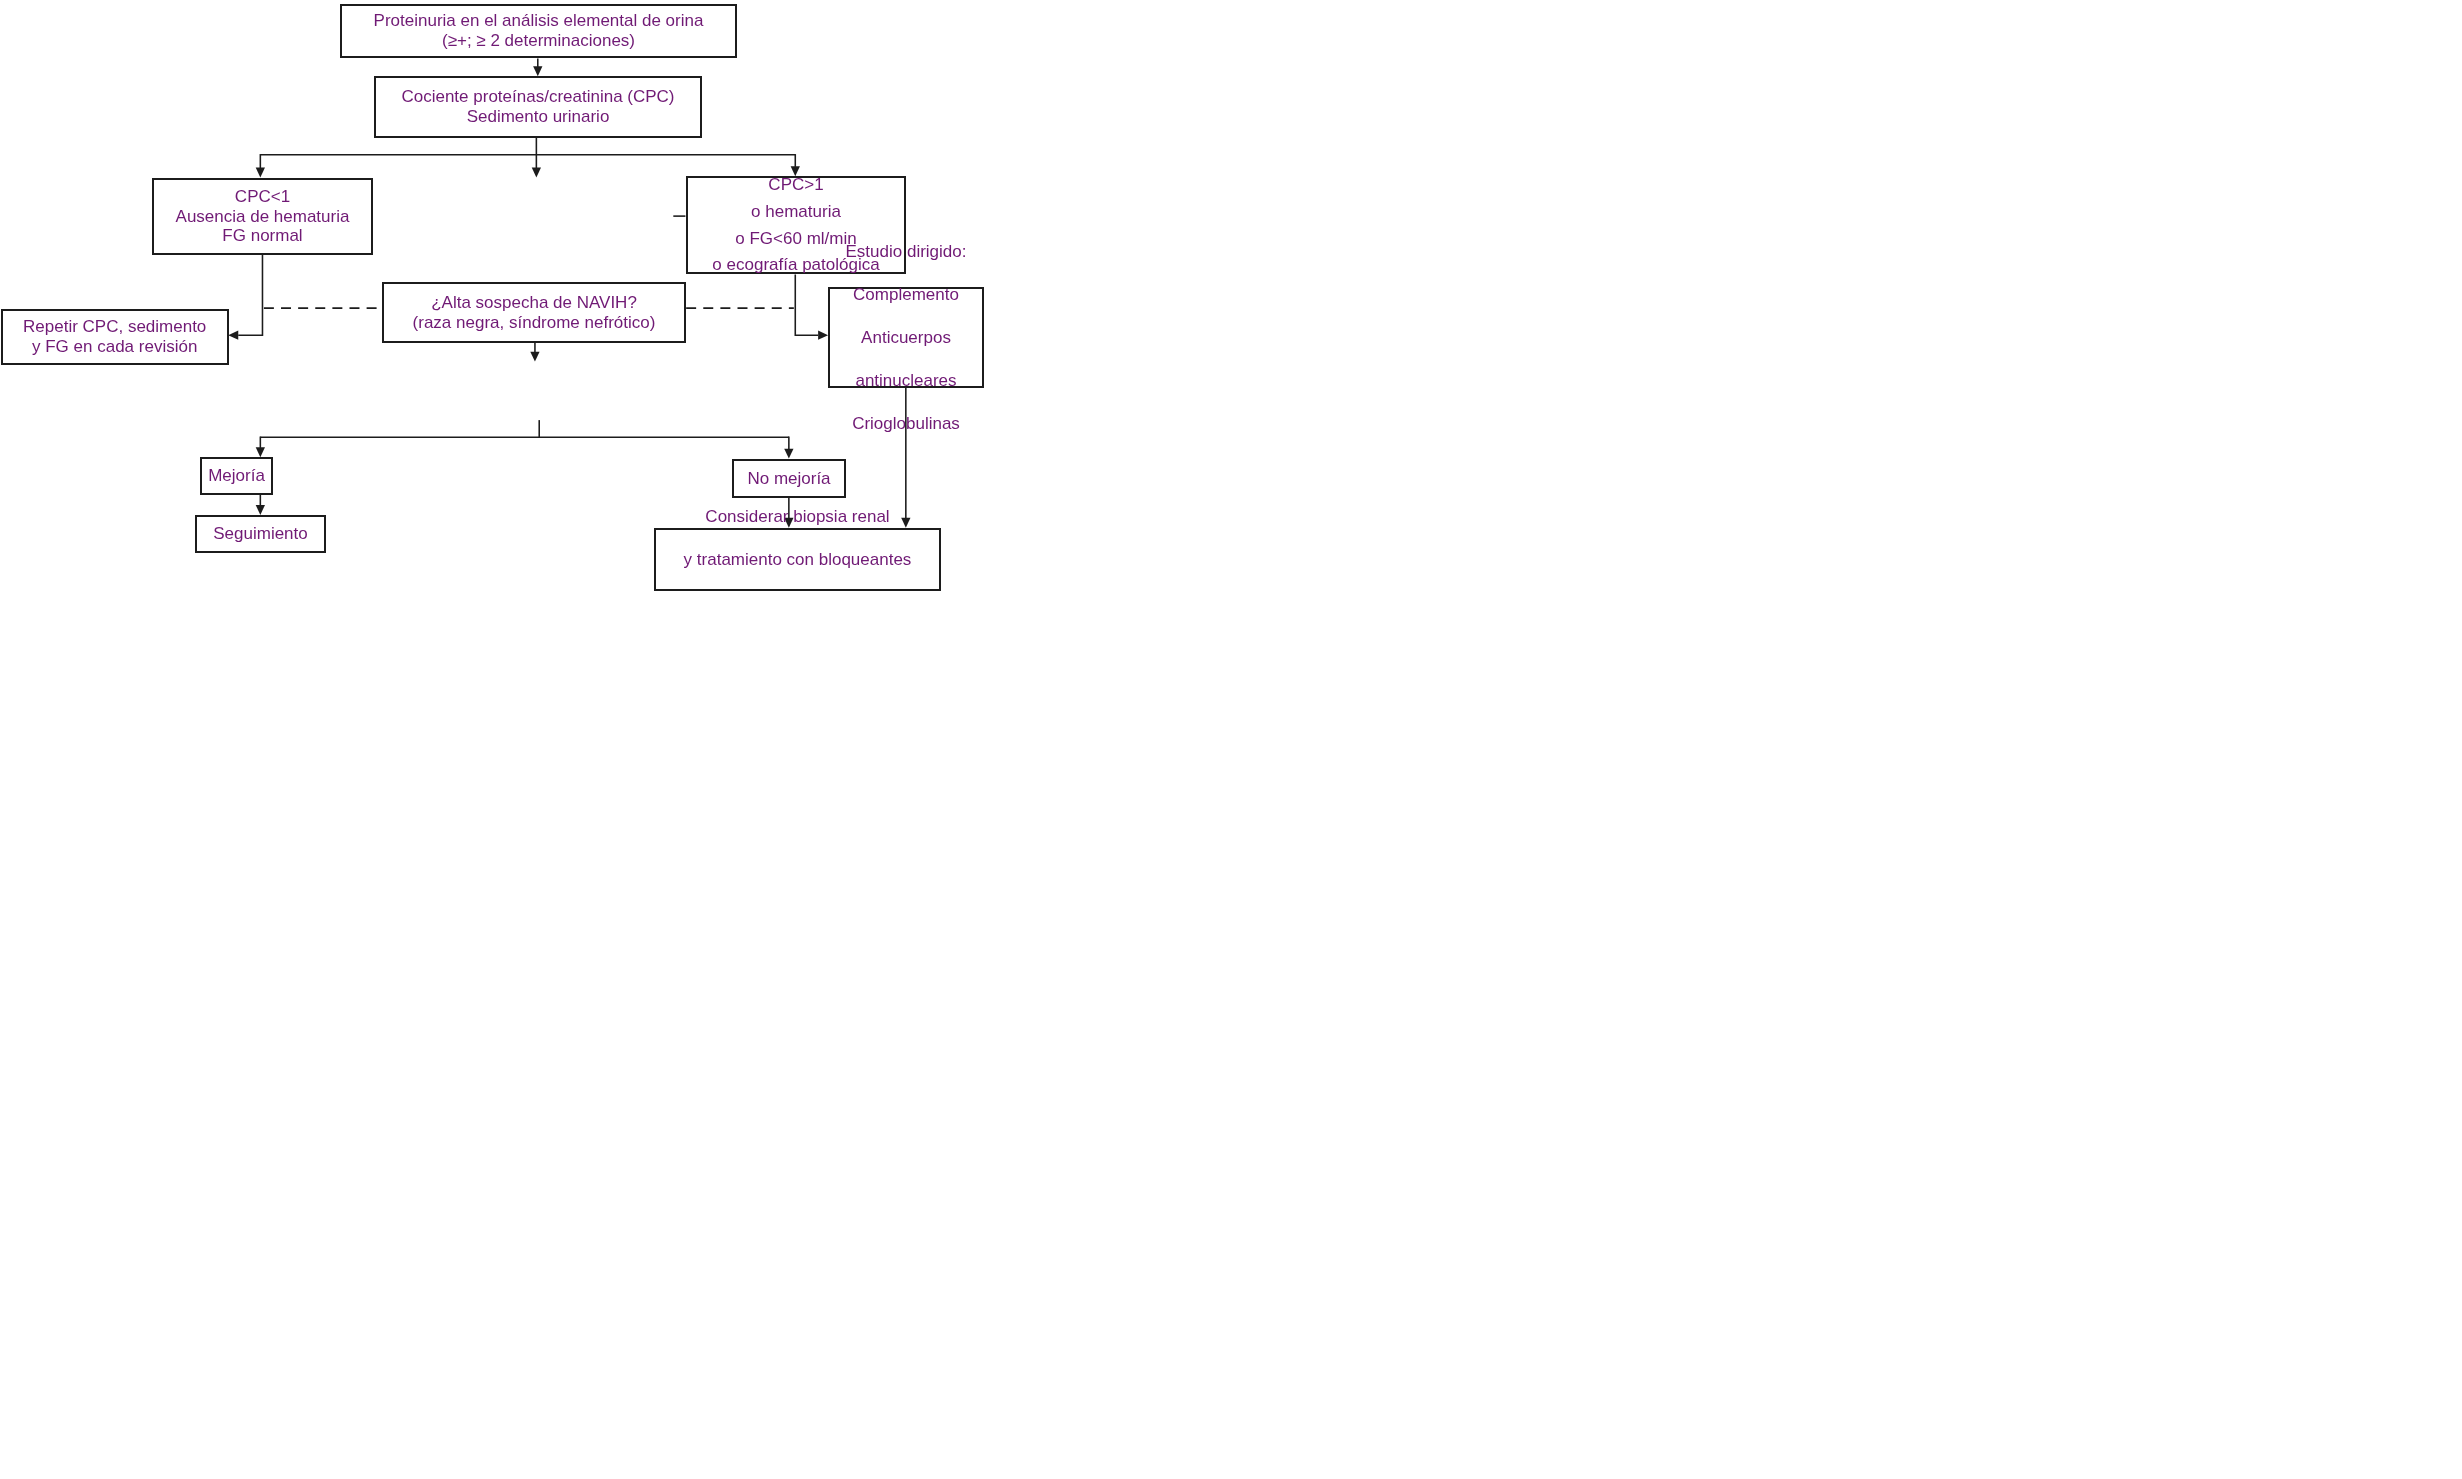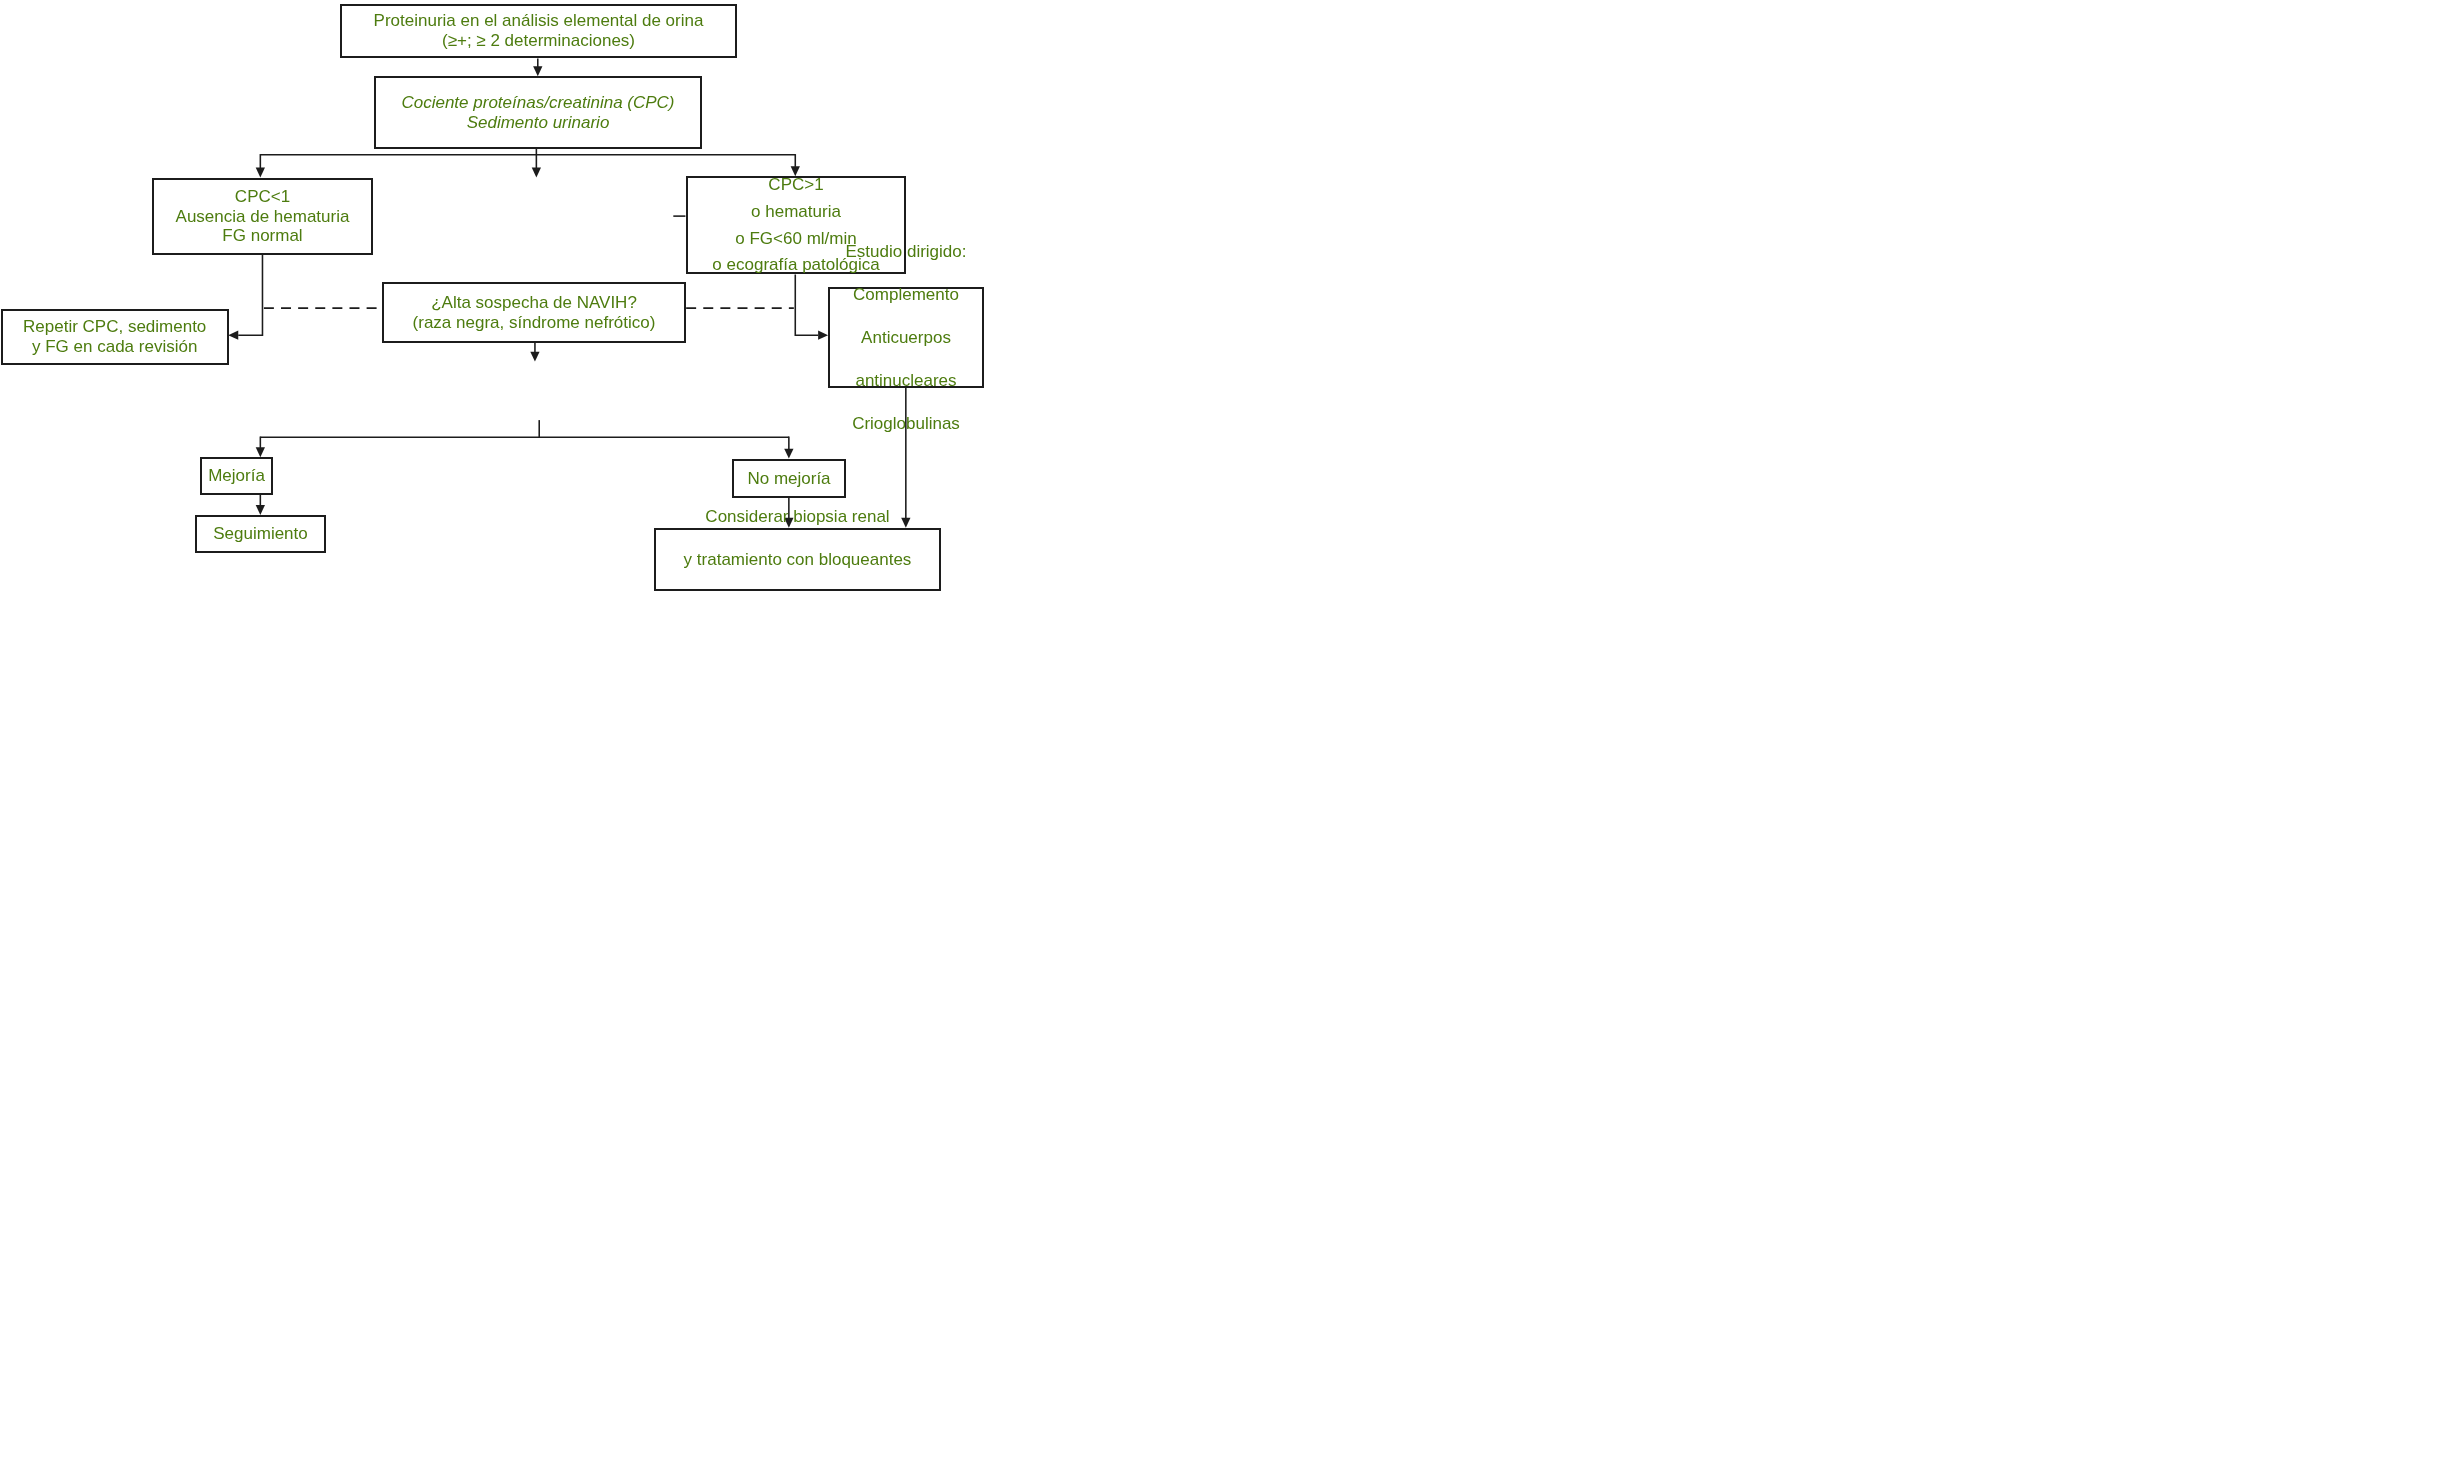--- a/index.html
+++ b/index.html
@@ -25,35 +25,35 @@
   .node {
     position: absolute;
     box-sizing: border-box;
     background: #ffffff;
     border: 2.1px solid #1c1c1c;
     display: flex;
     flex-direction: column;
     align-items: center;
     justify-content: center;
     text-align: center;
-    color: #4d7c0f;
+    color: #701a75;
     font-size: 17px;
     line-height: 1.17;
   }
   .node span {
     display: block;
     white-space: nowrap;
   }
   .tight {
     line-height: 1.12;
     gap: 24px;
   }
   
   #node-proteinuria  { left: 340px;  top: 4.3px;   width: 397px; height: 54px; }
-  #node-cociente     { left: 374px;  top: 76px; width: 328px; height: 73px; font-style: italic; }
+  #node-cociente     { left: 374px;  top: 76px; width: 328px; height: 62px; }
   #node-cpc-menor    { left: 152px;  top: 178px; width: 221px; height: 77px; }
   #node-diabetes     { left: 400px;  top: 178px; width: 274px; height: 77px; }
   #node-cpc-mayor    { left: 686px;  top: 176px; width: 220px; height: 98px; gap: 7px; }
   #node-navih        { left: 382px;  top: 282px; width: 304px; height: 61px; }
   #node-repetir      { left: 0.7px;    top: 309px; width: 228px; height: 56px; }
   #node-estudio      { left: 828px; top: 287px; width: 156px; height: 101px; }
   #node-iniciar      { left: 380px;  top: 362px; width: 320px; height: 59px; }
   #node-mejoria      { left: 200px;  top: 457px; width: 73px; height: 38px; }
   #node-no-mejoria   { left: 732px; top: 459px; width: 114px; height: 39px; }
   #node-seguimiento  { left: 195px;  top: 515px; width: 131px; height: 38px; }

